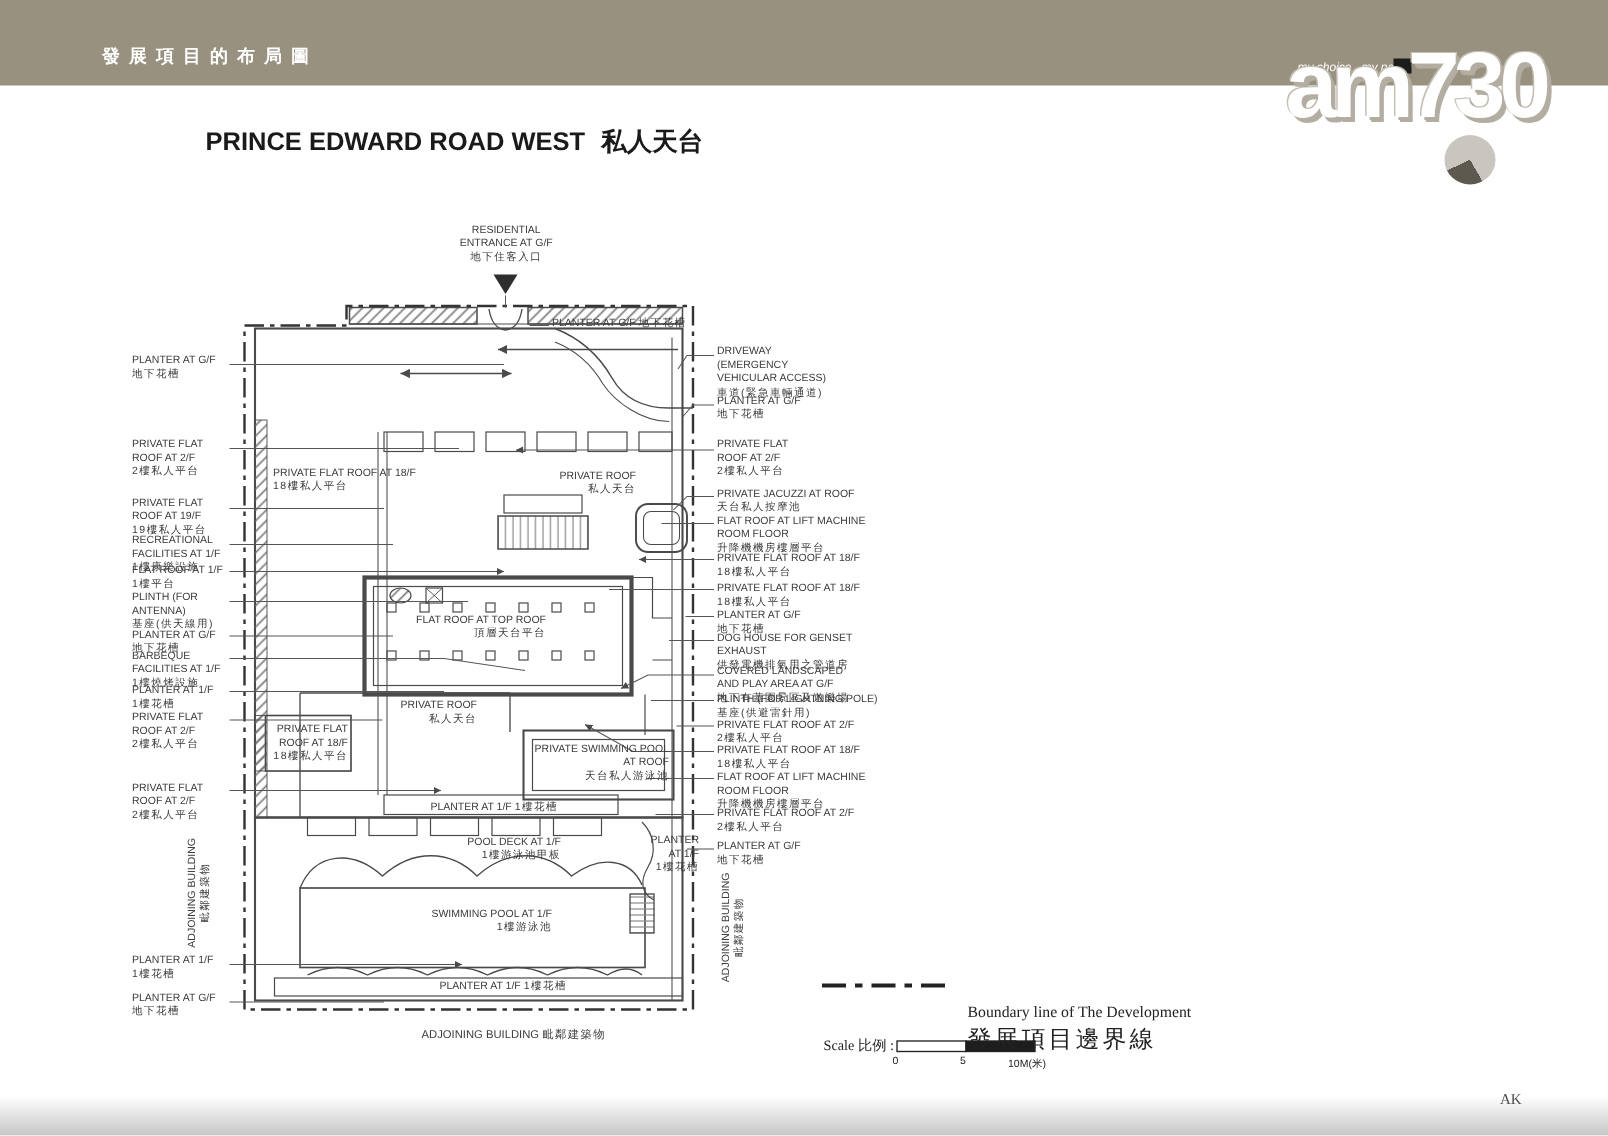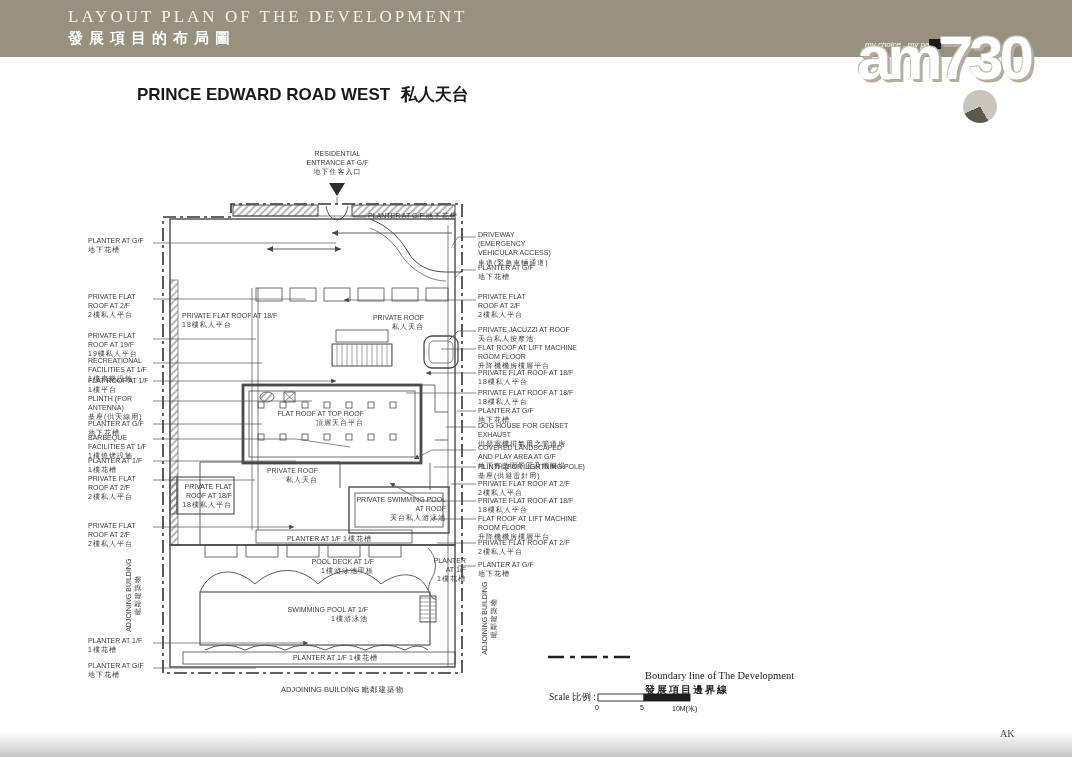--- a/index.html
+++ b/index.html
@@ -3,21 +3,21 @@
 <meta charset="utf-8">
 <style>
   html,body{margin:0;padding:0;background:#e8e8e8;}
   .page{position:relative;width:1072px;height:757px;background:#ffffff;overflow:hidden;
         font-family:"Liberation Sans",sans-serif;color:#3c3c3c;}
   
   .band{position:absolute;left:0;top:0;width:1072px;height:57px;background:#98917f;}
   .band .t-en{position:absolute;left:68px;top:7px;font-family:"Liberation Serif",serif;
               font-size:17px;letter-spacing:3px;color:#f7f5f0;}
   .band .t-zh{position:absolute;left:68px;top:29px;font-family:"Liberation Serif",serif;
-              font-size:15px;font-weight:bold;letter-spacing:6px;color:#ffffff;}
+              font-size:12px;font-weight:bold;letter-spacing:6px;color:#ffffff;}
   
   .logo{position:absolute;left:855px;top:0;width:200px;height:130px;}
   .logo .tag{position:absolute;left:10px;top:40px;font-size:8px;font-style:italic;
              color:#ffffff;white-space:nowrap;}
   .logo .chip{position:absolute;left:74px;top:39px;width:12px;height:10px;background:#1c1c1c;}
   .logo .big{position:absolute;left:2px;top:22px;font-size:62px;font-weight:800;
              letter-spacing:-4px;color:#ffffff;
              text-shadow:2px 2px 0 #b3ada2,3px 3px 0 #b3ada2,-1px -1px 0 #c4bfb5,1px -1px 0 #c4bfb5;}
   .logo .compass{position:absolute;left:108px;top:90px;width:34px;height:33px;border-radius:50%;
              background:conic-gradient(from 150deg,#5d594f 0 95deg,#c9c6c0 95deg 360deg);}
@@ -32,37 +32,36 @@
   .pl .zh{display:block;letter-spacing:1px;}
   .pl.inline .en,.pl.inline .zh{display:inline;}
   .pl.ctr{text-align:right;}
   .lblL{left:88px;width:74px;}
   .lblR{left:478px;width:110px;}
   .vrot{transform:rotate(-90deg);text-align:center;}
   .entrance{left:290px;top:149px;width:95px;text-align:center;}
   
   .legend-txt{position:absolute;left:645px;top:644px;font-family:"Liberation Serif",serif;
               font-size:10.5px;color:#222;margin-top:26px;}
-  .legend-txt .zh{display:block;font-size:10px;letter-spacing:2px;margin-top:2px;font-weight:bold;}
+  .legend-txt .zh{display:block;font-size:16px;letter-spacing:2px;margin-top:2px;}
   .scale-lbl{position:absolute;left:549px;top:691px;font-family:"Liberation Serif",serif;
              font-size:9.5px;color:#222;}
   .tick{position:absolute;top:704px;font-size:7px;color:#222;}
   
   .fade{position:absolute;left:0;right:0;bottom:0;height:26px;
         background:linear-gradient(180deg,rgba(205,205,205,0) 0%,#c6c6c6 100%);}
   .pagecode{position:absolute;left:1000px;top:728px;font-family:"Liberation Serif",serif;
             font-size:10px;color:#4b4b4b;}
 </style>
 </head>
 <body>
 
 <div class="page">
 
   <div class="band">
-    <div class="t-en">LAYOUT PLAN OF THE DEVELOPMENT</div>
     <div class="t-zh">發展項目的布局圖</div>
   </div>
 
   <div class="logo">
     <span class="tag">my choice . my paper</span>
     <span class="chip"></span>
     <span class="big">am730</span>
     <span class="compass"></span>
   </div>
 

